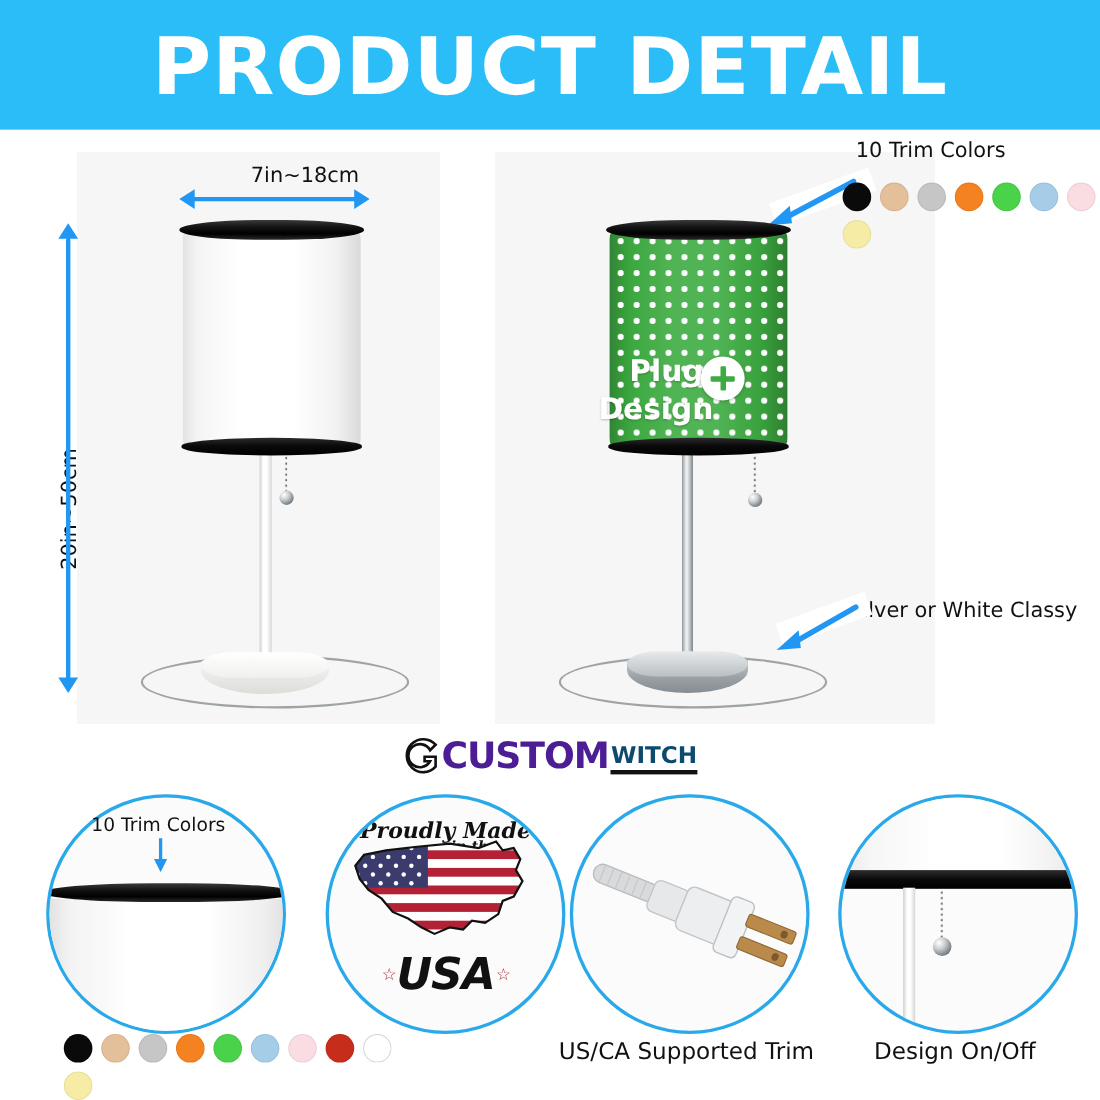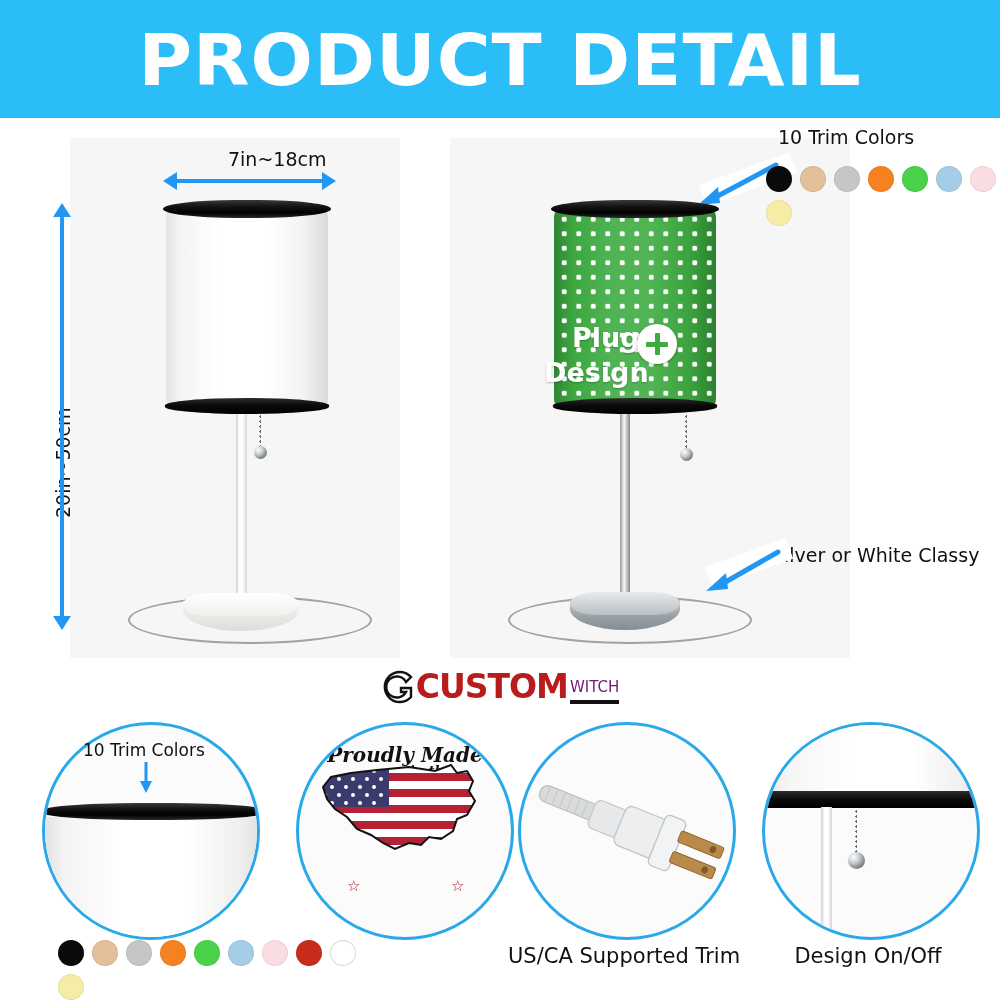--- a/index.html
+++ b/index.html
@@ -178,27 +178,27 @@
   
   .brand {
     position: absolute; left: 0; top: 663px; width: 1000px; height: 48px;
     display: flex; align-items: center; justify-content: center;
   }
   .brand-inner { display: flex; align-items: flex-end; gap: 0; }
   .brand-c { width: 34px; height: 34px; margin-right: 1px; position: relative; }
   .brand-custom {
     font-family: "DejaVu Sans", sans-serif;
     font-weight: 700; font-size: 33px; line-height: 34px;
-    letter-spacing: -1px; color: #b91c1c;
+    letter-spacing: -1px; color: #4c1d95;
   }
   .brand-witch-wrap { margin-left: 2px; display: flex; flex-direction: column; align-items: stretch; }
   .brand-witch {
     font-family: "DejaVu Sans", sans-serif;
-    font-weight: 400; font-size: 15px; line-height: 21px;
-    letter-spacing: 0px; color: #701a75;
+    font-weight: 700; font-size: 21px; line-height: 21px;
+    letter-spacing: 0px; color: #0c4a6e;
   }
   .brand-underline { height: 4px; background: #111111; margin-top: 2px; }
 
   
   .features { position: absolute; left: 0; top: 712px; width: 1000px; height: 288px; }
   .feature-circle {
     position: absolute; border-radius: 50%;
     border: 3px solid #29a9e9;
     background: #fbfbfb;
     overflow: hidden;
@@ -418,20 +418,21 @@
             <circle cx="15" cy="46" r="2"></circle>
               <circle cx="29" cy="46" r="2"></circle>
               <circle cx="43" cy="46" r="2"></circle>
               <circle cx="57" cy="46" r="2"></circle>
           </g>
         </g>
         <path d="M6,30 L14,20 L34,16 L60,13 L92,10 L118,14 L134,8 L140,16 L150,14 L156,24 L152,34
                  L158,44 L150,58 L140,62 L136,74 L124,82 L112,80 L104,88 L92,86 L78,92 L66,86
                  L54,78 L40,72 L30,60 L18,52 L10,42 Z" fill="none" stroke="#111111" stroke-width="2"></path>
       </svg>
+      <div class="usa-big" style="top:138px; font-size:40px; letter-spacing:-1px;">USA</div>
       <div class="usa-star" style="left:48px; top:152px;">☆</div>
       <div class="usa-star" style="left:152px; top:152px;">☆</div>
     </div>
 
     <div class="feature-circle" style="left:518px; top:10px; width:212px; height:212px;">
       <svg style="position:absolute; left:8px; top:48px;" width="200" height="120" viewBox="0 0 200 120">
         <g transform="rotate(22 100 60)">
           <rect x="2" y="46" width="62" height="17" rx="8" fill="#d8dadb" stroke="#b9bcbe" stroke-width="1.2"></rect>
           <g stroke="#c3c6c8" stroke-width="1">
             <line x1="10" y1="47" x2="10" y2="62"></line>

